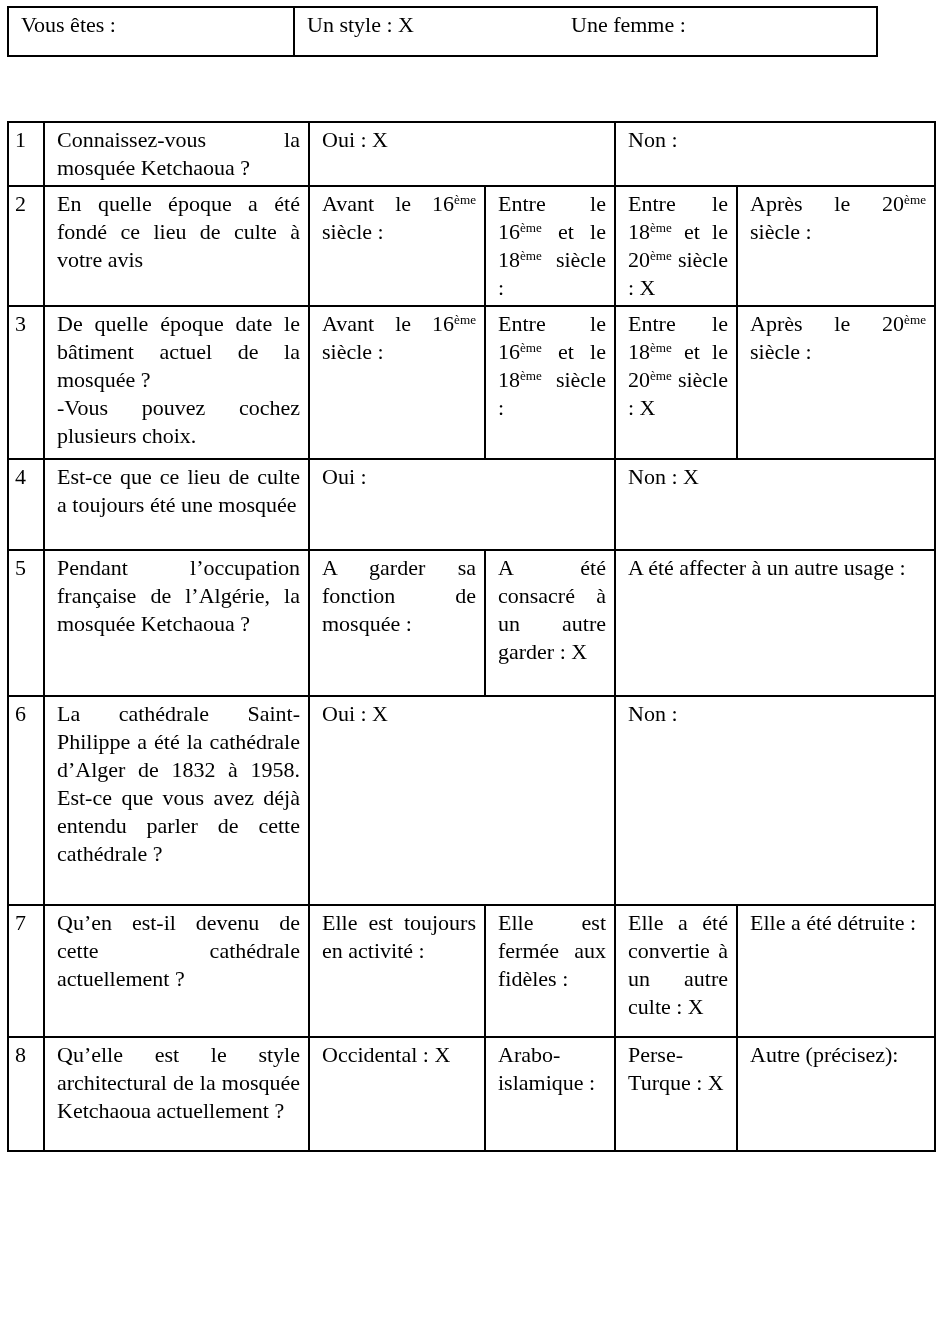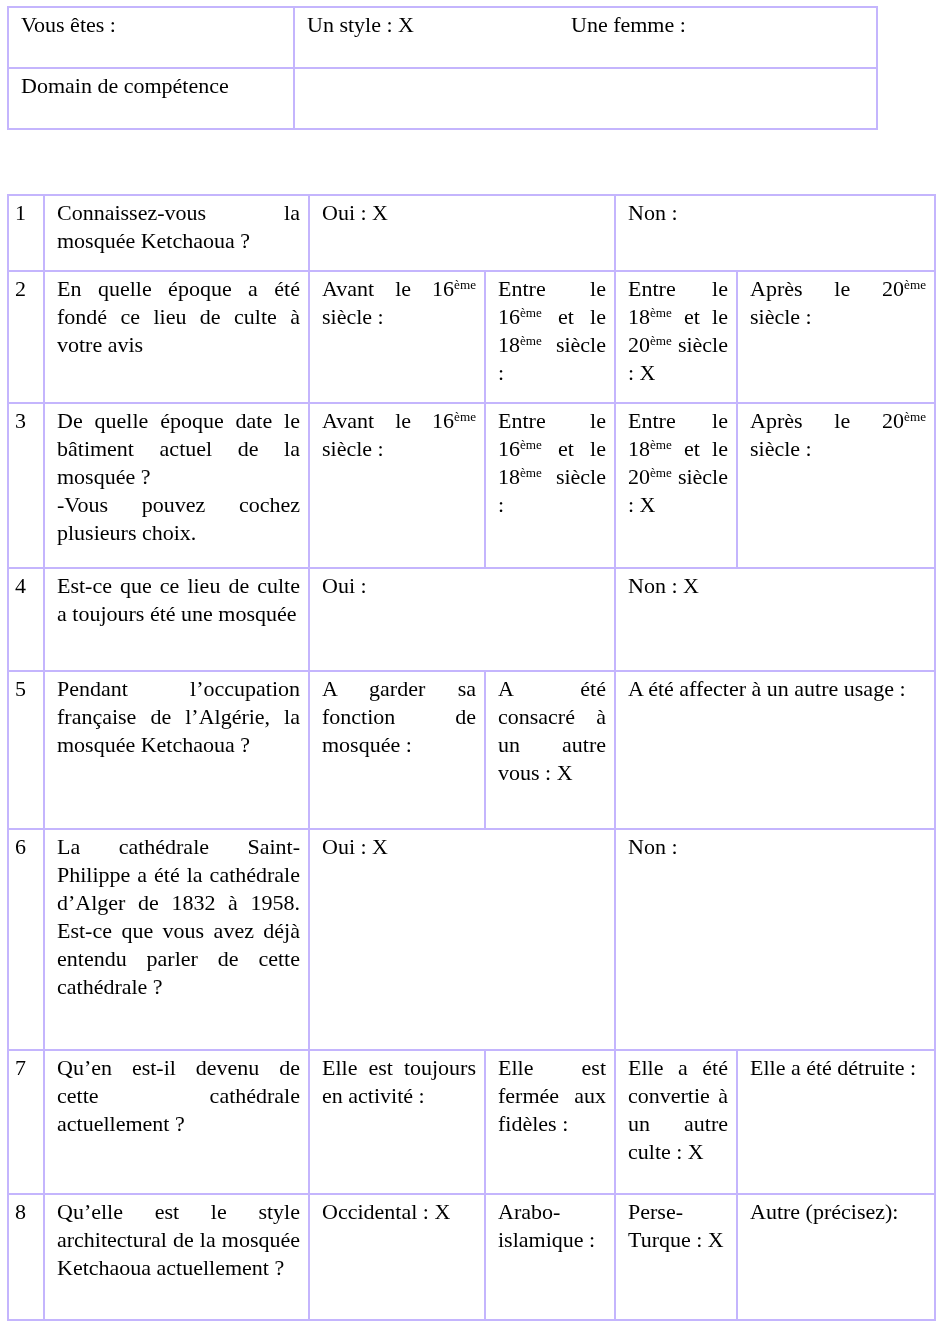--- a/index.html
+++ b/index.html
@@ -15,23 +15,23 @@
     color: #000000;
   }
   .page {
     padding: 6px 0 0 7px;
   }
   table {
     border-collapse: collapse;
     table-layout: fixed;
   }
   td {
-    border: 2px solid #c4b5fd;
+    border: 2px solid #000000;
     vertical-align: top;
-    padding: 3px 8px 15px 12px;
+    padding: 3px 8px 3px 12px;
     overflow: hidden;
     margin-left: 39px;
   }
   
   .profile-table { width: 869px; }
   .profile-table td { text-align: left; height: 41px; }
   .pv1 { display: inline-block; min-width: 264px; }
   
   .q-table { width: 927px; margin-top: 64px; }
   .q-table td { text-align: justify; }
@@ -61,24 +61,20 @@
 
   <table class="profile-table">
     <colgroup>
       <col style="width:286px">
       <col style="width:583px">
     </colgroup>
     <tbody>
         <tr>
           <td>Vous êtes :</td>
           <td><span class="pv1">Un style : X</span><span>Une femme :</span></td>
-        </tr>
-        <tr>
-          <td>Domain de compétence</td>
-          <td><span class="pv1"></span><span></span></td>
         </tr>
       </tbody>
   </table>
 
   <table class="q-table">
     <colgroup>
       <col style="width:36px">
       <col style="width:265px">
       <col style="width:176px">
       <col style="width:130px">
@@ -122,21 +118,21 @@
           </td>
           <td colspan="2">Oui :</td>
           <td colspan="2">Non : X</td>
         </tr>
         <tr>
           <td class="num-cell">5</td>
           <td>
             <div>Pendant l’occupation française de l’Algérie, la mosquée Ketchaoua ?</div>
           </td>
           <td>A garder sa fonction de mosquée :</td>
-          <td>A été consacré à un autre vous : X</td>
+          <td>A été consacré à un autre garder : X</td>
           <td colspan="2">A été affecter à un autre usage :</td>
         </tr>
         <tr>
           <td class="num-cell">6</td>
           <td>
             <div>La cathédrale Saint-Philippe a été la cathédrale d’Alger de 1832 à 1958. Est-ce que vous avez déjà entendu parler de cette cathédrale ?</div>
           </td>
           <td colspan="2">Oui : X</td>
           <td colspan="2">Non :</td>
         </tr>

